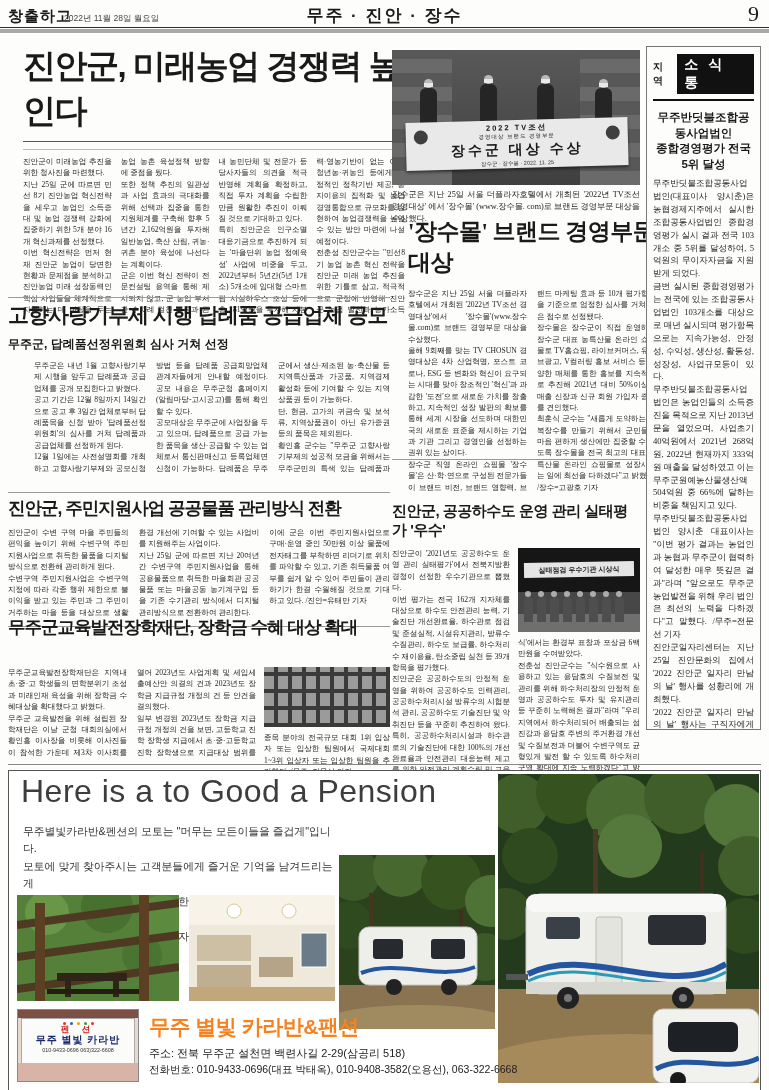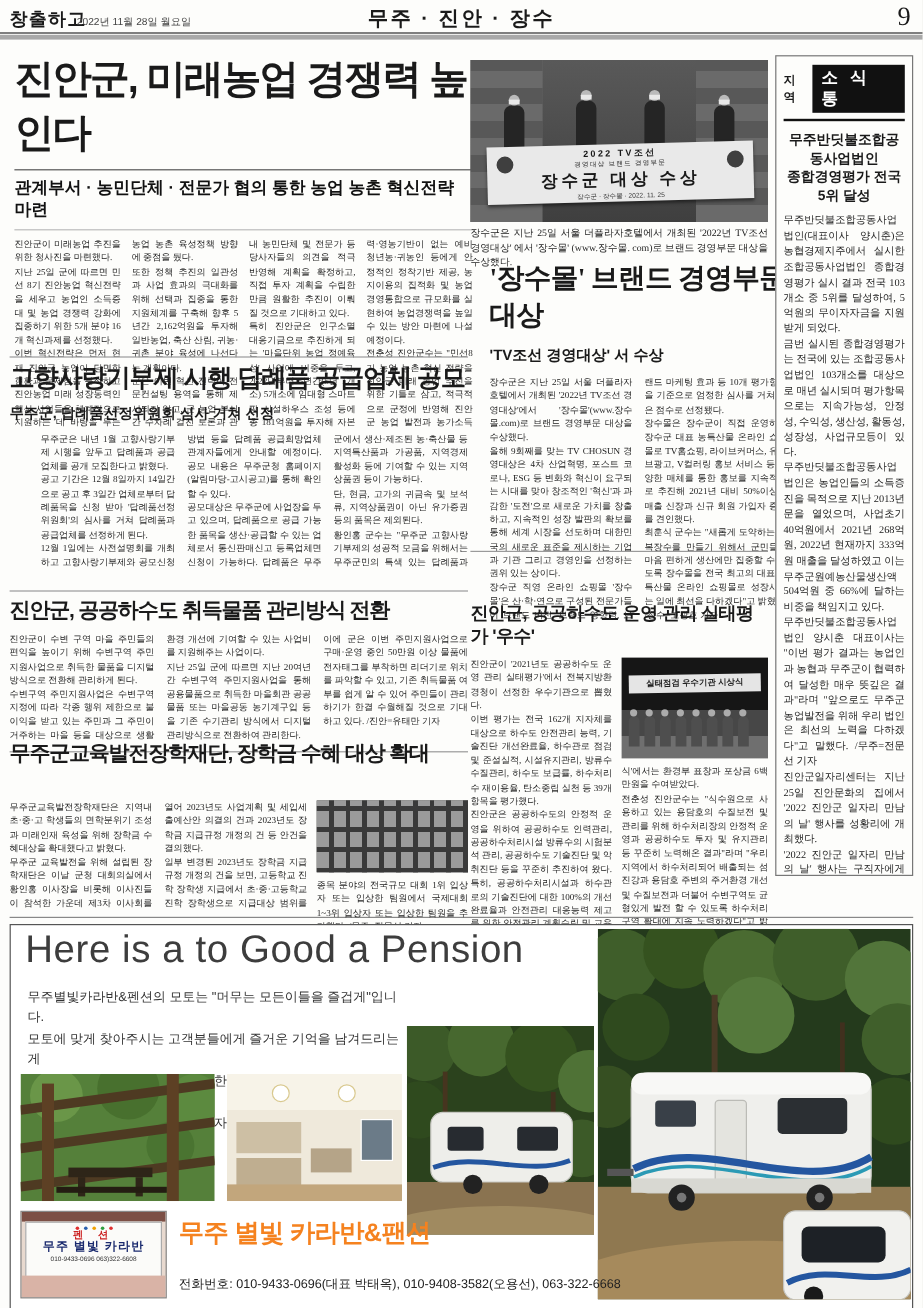--- a/index.html
+++ b/index.html
@@ -12,21 +12,21 @@
   .hdate{left:64px;top:13px;font-size:8.5px;color:#444;}
   .hsection{left:0;right:0;top:4px;text-align:center;font-size:17px;font-weight:bold;letter-spacing:2px;}
   .hpage{right:10px;top:1px;font-size:22px;font-family:"Liberation Serif",serif;}
   .hrule1{left:0;top:27px;width:769px;border-top:1px solid #2e2e2e;}
   .hrule2{left:0;top:29px;width:769px;height:4px;background:#a9a9a9;}
   
   .bodytxt{font-family:"Liberation Serif",serif;font-size:7.6px;line-height:1.5;
            text-align:justify;white-space:pre-line;color:#222;overflow:hidden;}
   .rule{border-top:1px solid #9a9a9a;}
   
-  .a1{left:12px;top:44px;width:382px;}
+  .a1{left:23px;top:44px;width:382px;}
   .a1 .head{font-size:33px;font-weight:800;letter-spacing:-1.5px;margin:0;}
   .a1 .r1{border-top:1px solid #555;margin:7px 0 6px;}
   .a1 .sub{font-size:14px;font-weight:bold;color:#111;}
   .a1 .r2{border-top:1px solid #bbb;margin:7px 0 6px;}
   .a1 .bodytxt{column-count:4;column-gap:9px;height:160px;}
   
   .photo1{left:392px;top:50px;width:248px;height:135px;background:linear-gradient(#595959,#3f3f3f);
           overflow:hidden;filter:grayscale(1);}
   .p1-panel{position:absolute;top:0;bottom:0;width:60px;
             background:repeating-linear-gradient(0deg,#6a6a6a 0 14px,#585858 14px 28px),
@@ -123,21 +123,20 @@
   <div class="abs masthead">창출하고</div>
   <div class="abs hdate">2022년 11월 28일 월요일</div>
   <div class="abs hsection">무주 · 진안 · 장수</div>
   <div class="abs hpage">9</div>
   <div class="abs hrule1"></div>
   <div class="abs hrule2"></div>
 
   <div class="abs a1">
     <h1 class="head">진안군, 미래농업 경쟁력 높인다</h1>
     <div class="r1"></div>
-    <div class="sub">관계부서 · 농민단체 · 전문가 협의 통한 농업 농촌 혁신전략 마련</div>
     <div class="r2"></div>
     <div class="bodytxt">진안군이 미래농업 추진을 위한 청사진을 마련했다.
 지난 25일 군에 따르면 민선 8기 진안농업 혁신전략을 세우고 농업인 소득증대 및 농업 경쟁력 강화에 집중하기 위한 5개 분야 16개 혁신과제를 선정했다.
 이번 혁신전략은 먼저 현재 진안군 농업이 당면한 현황과 문제점을 분석하고 진안농업 미래 성장동력인 핵심 사업들을 체계적으로 지원하는 데 바탕을 두는 농업 농촌 육성정책 방향에 중점을 뒀다.
 또한 정책 추진의 일관성과 사업 효과의 극대화를 위해 선택과 집중을 통한 지원체계를 구축해 향후 5년간 2,162억원을 투자해 일반농업, 축산 산림, 귀농·귀촌 분야 육성에 나선다는 계획이다.
 군은 이번 혁신 전략이 전문컨설팅 용역을 통해 제시되지 않고, 군 농업 부서 간 수차례 걸친 토론과 관내 농민단체 및 전문가 등 당사자들의 의견을 적극 반영해 계획을 확정하고, 직접 투자 계획을 수립한 만큼 원활한 추진이 이뤄질 것으로 기대하고 있다.
 특히 진안군은 인구소멸 대응기금으로 추진하게 되는 '마을단위 농업 정예육성' 사업에 비중을 두고, 2022년부터 5년간(5년 1개소) 5개소에 임대형 스마트팜 시설하우스 조성 등에 총 181억원을 투자해 자본력·영농기반이 없는 예비청년농·귀농인 등에게 안정적인 정착기반 제공, 농지이용의 집적화 및 농업경영통합으로 규모화를 실현하여 농업경쟁력을 높일 수 있는 방안 마련에 나설 예정이다.
 전춘성 진안군수는 "민선8기 농업 농촌 혁신 전략을 진안군 미래 농업 추진을 위한 기틀로 삼고, 적극적으로 군정에 반영해 진안군 농업 발전과 농가소득 향상은 물론 청년층 인구 유입을 도모해 성공적인 진안군 농업 발전을 이룰 수 있도록 추진해 나가겠다"고 말했다.   /진안=유태만 기자</div>
   </div>
 
@@ -154,21 +153,20 @@
       <div class="b-top">2022 TV조선</div>
       <div class="b-mid">경영대상 브랜드 경영부문</div>
       <div class="b-main">장수군 대상 수상</div>
       <div class="b-foot">장수군  ·  장수몰  ·  2022. 11. 25</div>
     </div>
   </div>
   <div class="abs caption1">장수군은 지난 25일 서울 더플라자호텔에서 개최된 '2022년 TV조선 경영대상' 에서 '장수몰' (www.장수몰. com)로 브랜드 경영부문 대상을 수상했다.</div>
 
   <div class="abs a2">
     <h2 class="head">'장수몰' 브랜드 경영부문 대상</h2>
-    <div class="sub">'TV조선 경영대상' 서 수상</div>
     <div class="bodytxt">장수군은 지난 25일 서울 더플라자호텔에서 개최된 '2022년 TV조선 경영대상'에서 '장수몰'(www.장수몰.com)로 브랜드 경영부문 대상을 수상했다.
 올해 9회째를 맞는 TV CHOSUN 경영대상은 4차 산업혁명, 포스트 코로나, ESG 등 변화와 혁신이 요구되는 시대를 맞아 창조적인 '혁신'과 과감한 '도전'으로 새로운 가치를 창출하고, 지속적인 성장 발판의 확보를 통해 세계 시장을 선도하며 대한민국의 새로운 표준을 제시하는 기업과 기관 그리고 경영인을 선정하는 권위 있는 상이다.
 장수군 직영 온라인 쇼핑몰 '장수몰'은 산·학·연으로 구성된 전문가들이 브랜드 비전, 브랜드 영향력, 브랜드 마케팅 효과 등 10개 평가항목을 기준으로 엄정한 심사를 거쳐 높은 점수로 선정됐다.
 장수몰은 장수군이 직접 운영하는 장수군 대표 농특산물 온라인 쇼핑몰로 TV홈쇼핑, 라이브커머스, 유튜브광고, V컬러링 홍보 서비스 등 다양한 매체를 통한 홍보를 지속적으로 추진해 2021년 대비 50%이상의 매출 신장과 신규 회원 가입자 증가를 견인했다.
 최훈식 군수는 "새롭게 도약하는 행복장수를 만들기 위해서 군민들이 마음 편하게 생산에만 집중할 수 있도록 장수몰을 전국 최고의 대표 농특산물 온라인 쇼핑몰로 성장시키는 일에 최선을 다하겠다"고 밝혔다.   /장수=고광호 기자</div>
   </div>
   <div class="abs rule sep-jangsu"></div>
 
   <div class="abs a3">
     <h3 class="head">진안군, 공공하수도 운영 관리 실태평가 '우수'</h3>
@@ -207,21 +205,21 @@
     <div class="sub">무주군, 답례품선정위원회 심사 거쳐 선정</div>
     <div class="bodytxt">무주군은 내년 1월 고향사랑기부제 시행을 앞두고 답례품과 공급업체를 공개 모집한다고 밝혔다.
 공고 기간은 12월 8일까지 14일간으로 공고 후 3일간 업체로부터 답례품목을 신청 받아 '답례품선정위원회'의 심사를 거쳐 답례품과 공급업체를 선정하게 된다.
 12월 1일에는 사전설명회를 개최하고 고향사랑기부제와 공모신청방법 등을 답례품 공급희망업체 관계자들에게 안내할 예정이다. 공모 내용은 무주군청 홈페이지(알림마당-고시공고)를 통해 확인할 수 있다.
 공모대상은 무주군에 사업장을 두고 있으며, 답례품으로 공급 가능한 품목을 생산·공급할 수 있는 업체로서 통신판매신고 등록업체면 신청이 가능하다. 답례품은 무주군에서 생산·제조된 농·축산물 등 지역특산품과 가공품, 지역경제 활성화 등에 기여할 수 있는 지역상품권 등이 가능하다.
 단, 현금, 고가의 귀금속 및 보석류, 지역상품권이 아닌 유가증권 등의 품목은 제외된다.
 황인홍 군수는 "무주군 고향사랑기부제의 성공적 모금을 위해서는 무주군민의 특색 있는 답례품과 공급업체 선정이 중요하다"며, "지역경제 활성화를 위해 많은 업체가 공모에 참여 주시길 당부 드린다"고 말했다.   /무주=전문선기자</div>
   </div>
 
   <div class="abs a5">
-    <h3 class="head">진안군, 공공하수도 취득물품 관리방식 전환</h3>
+    <h3 class="head">진안군, 주민지원사업 공공물품 관리방식 전환</h3>
     <div class="bodytxt">진안군이 수변 구역 마을 주민들의 편익을 높이기 위해 수변구역 주민지원사업으로 취득한 물품을 디지털 방식으로 전환해 관리하게 된다.
 수변구역 주민지원사업은 수변구역 지정에 따라 각종 행위 제한으로 불이익을 받고 있는 주민과 그 주민이 거주하는 마을 등을 대상으로 생활환경 개선에 기여할 수 있는 사업비를 지원해주는 사업이다.
 지난 25일 군에 따르면 지난 20여년간 수변구역 주민지원사업을 통해 공용물품으로 취득한 마을회관 공공물품 또는 마을공동 농기계구입 등을 기존 수기관리 방식에서 디지털 관리방식으로 전환하여 관리한다.
 이에 군은 이번 주민지원사업으로 구매·운영 중인 50만원 이상 물품에 전자태그를 부착하면 리더기로 위치를 파악할 수 있고, 기존 취득물품 여부를 쉽게 알 수 있어 주민들이 관리하기가 한결 수월해질 것으로 기대하고 있다.   /진안=유태만 기자</div>
   </div>
 
   <div class="abs a6">
     <h3 class="head">무주군교육발전장학재단, 장학금 수혜 대상 확대</h3>
     <div class="a6-flex">
       <div class="a6-left bodytxt">무주군교육발전장학재단은 지역내 초·중·고 학생들의 면학분위기 조성과 미래인재 육성을 위해 장학금 수혜대상을 확대했다고 밝혔다.
@@ -361,16 +359,17 @@
             <i style="background:#f0a000;"></i>
           <i style="background:#30a040;"></i>
             <i style="background:#e03030;"></i>
         </div>
         <div class="sign-l1">펜 션</div>
         <div class="sign-l2">무주 별빛 카라반</div>
         <div class="sign-l3">010-9433-0696  063)322-6608</div>
       </div>
       <div class="sign-wall"></div>
     </div>
+    <div class="abs ad-addr">주소: 전북 무주군 설천면 백련사길 2-29(삼공리 518)</div>
     <div class="abs ad-phone">전화번호: 010-9433-0696(대표 박태옥), 010-9408-3582(오용선), 063-322-6668</div>
   </div>
 
 </div>
 
 </body></html>

